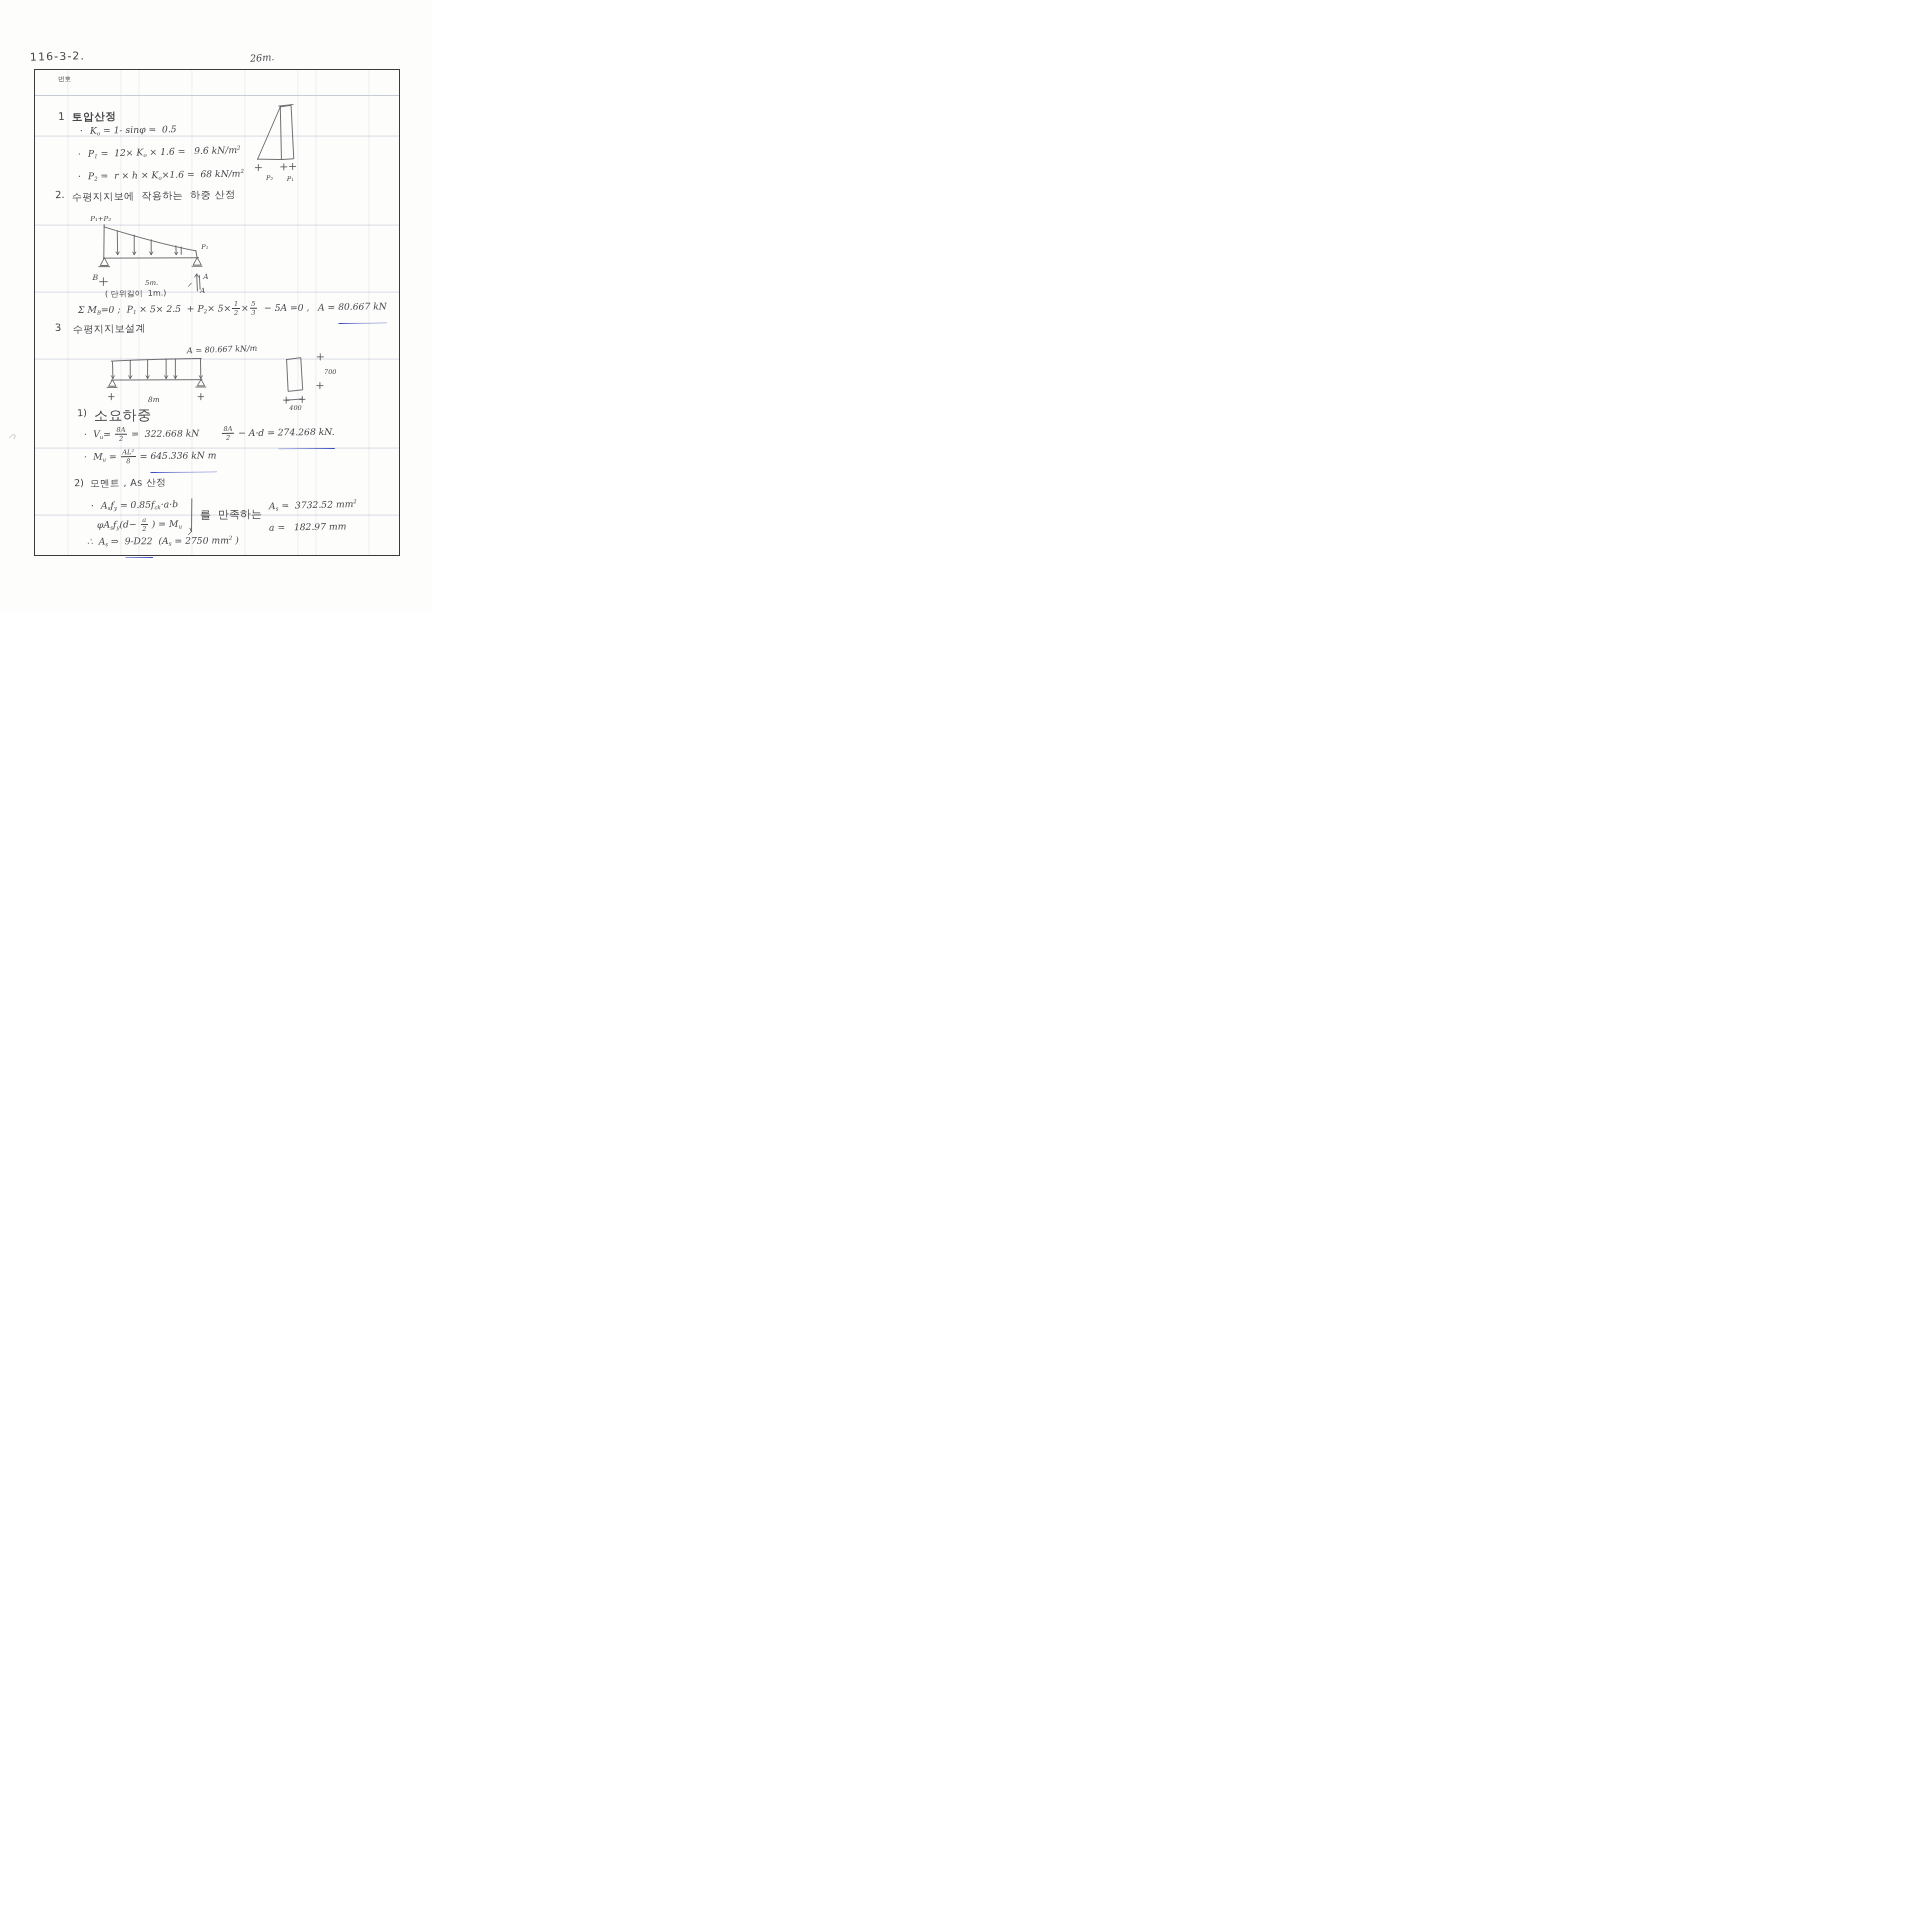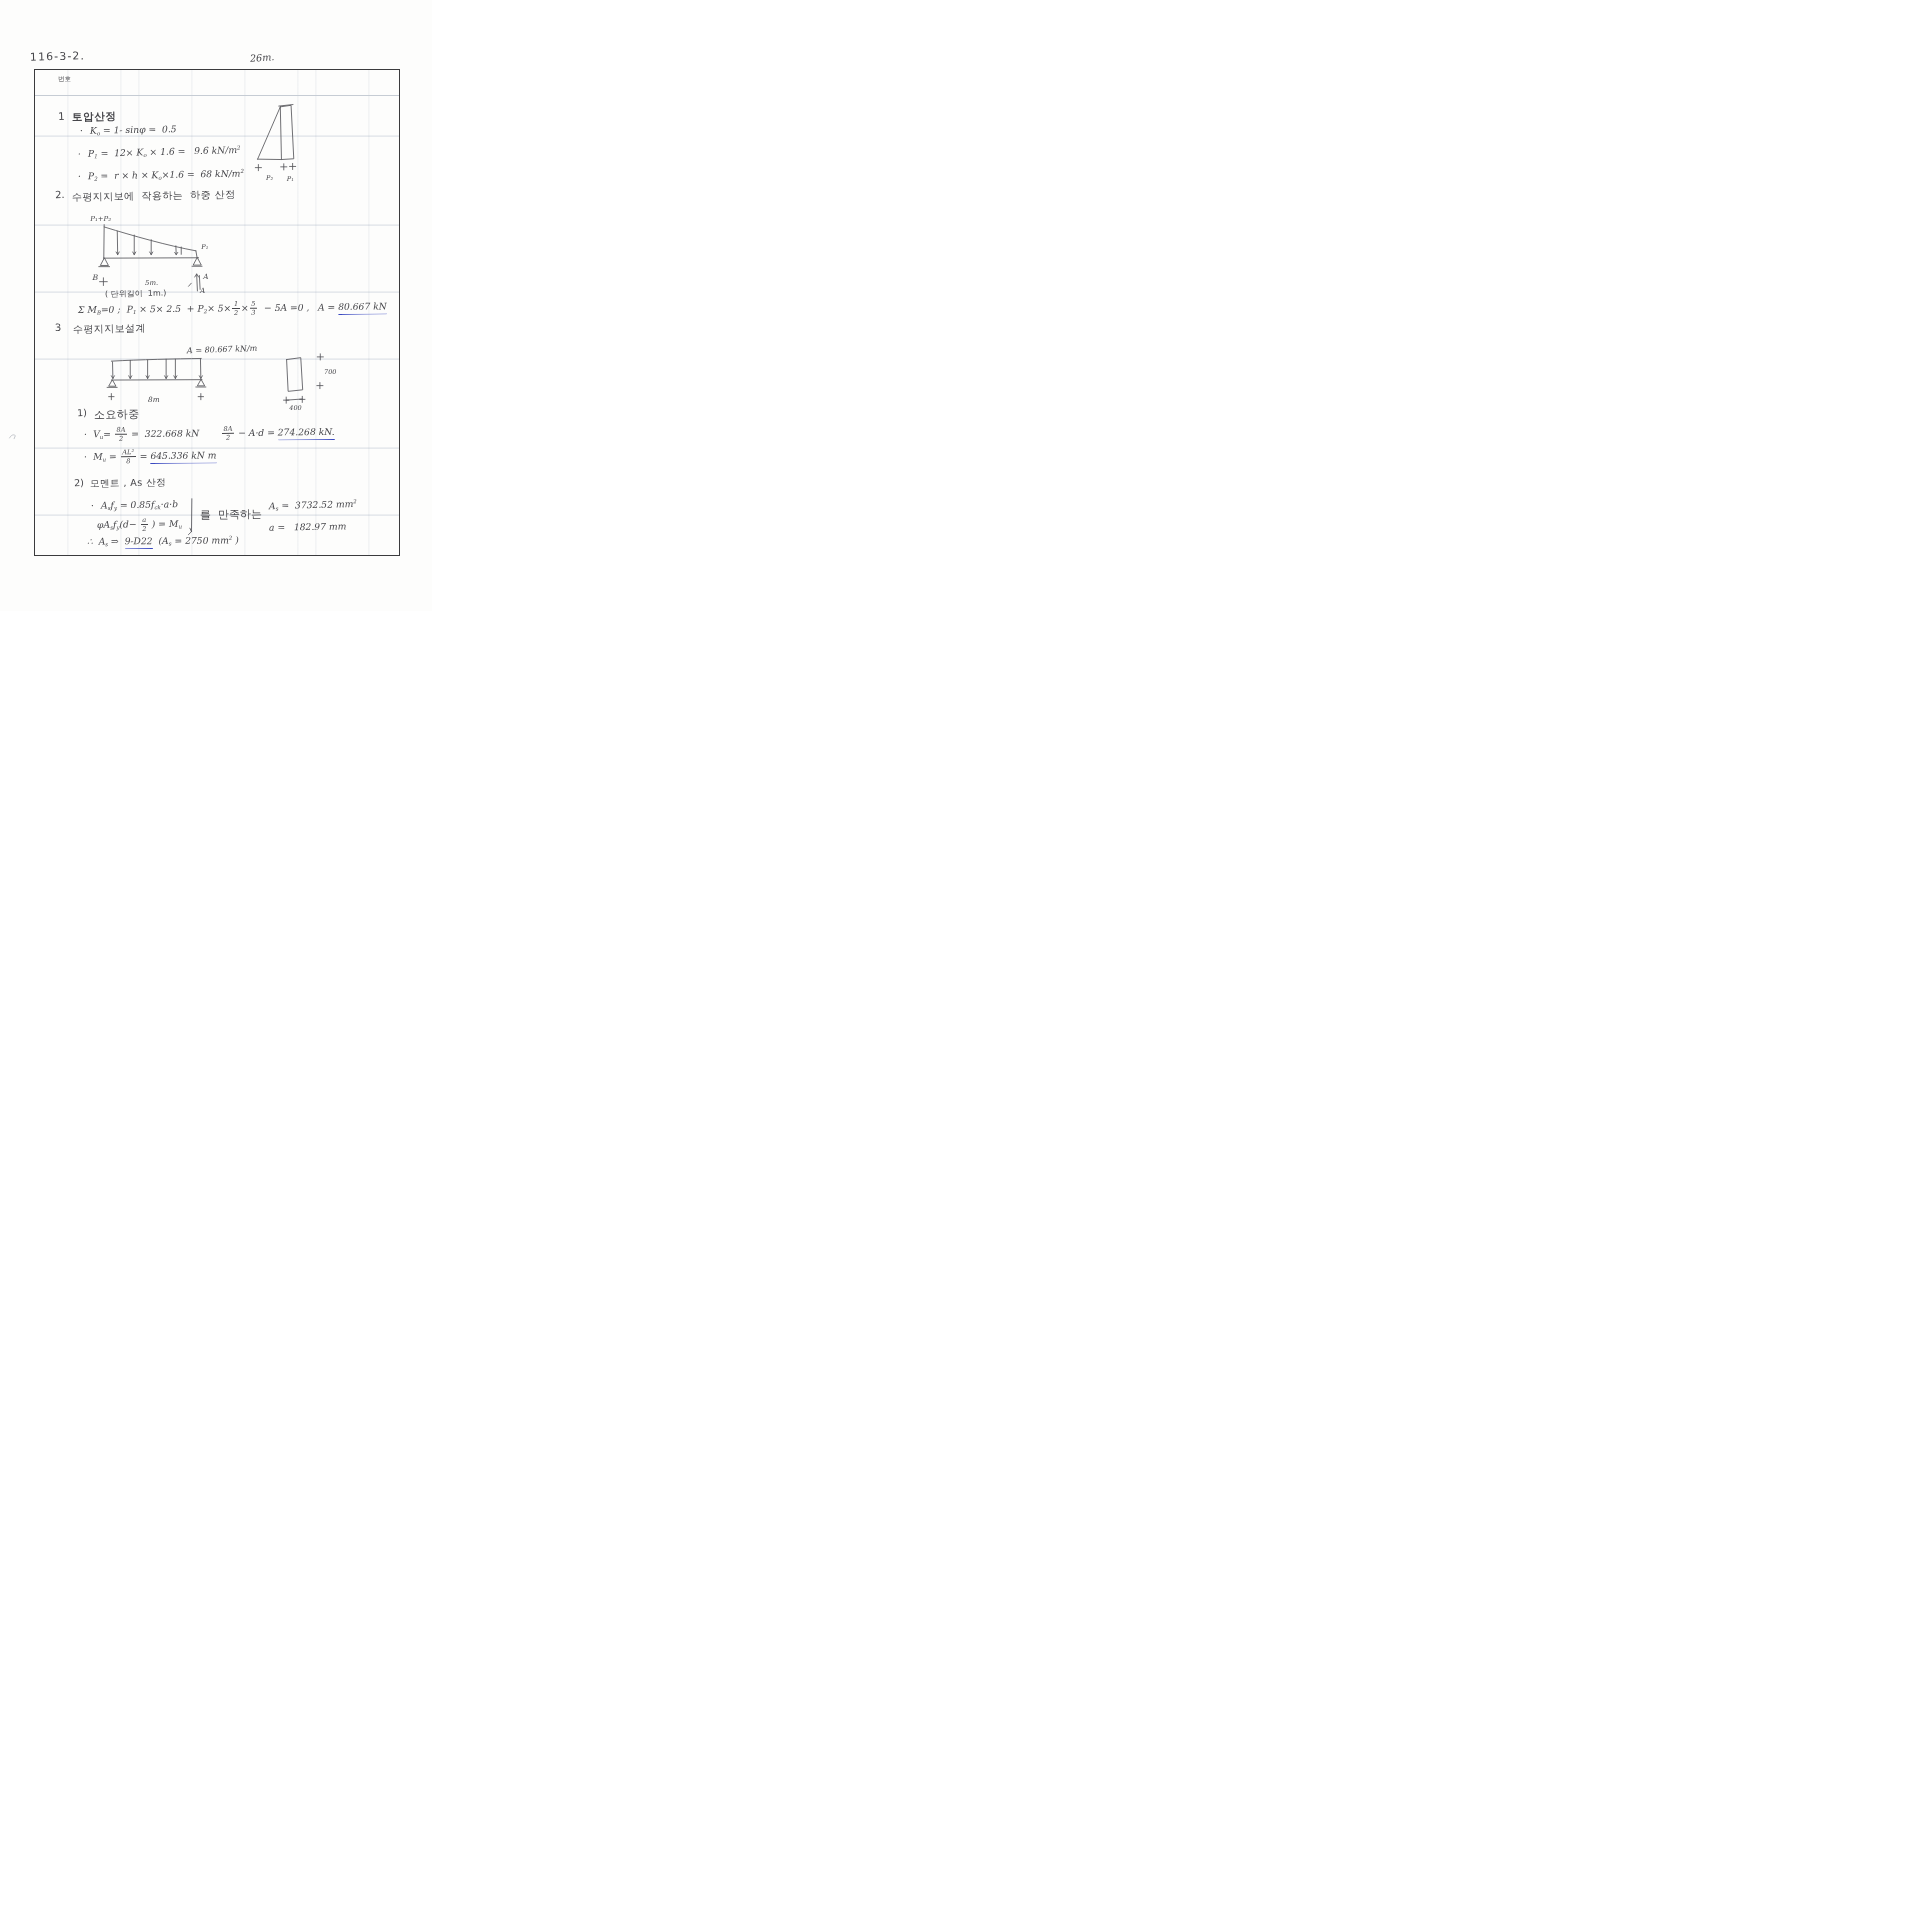--- a/index.html
+++ b/index.html
@@ -10,21 +10,21 @@
   .math{font-family:"DejaVu Serif",serif;font-style:italic;}
   .sheet{position:absolute;left:34px;top:69px;width:364px;height:485px;
          border:1.2px solid #3b3b3d;
          background-image:
            repeating-linear-gradient(to bottom, transparent 0 22px, rgba(138,154,176,.34) 22px 22.3px),
            repeating-linear-gradient(to right, transparent 0 17.3px, rgba(150,162,178,.16) 17.3px 17.7px);
          background-position:0 21.6px, 15.4px 0;}
   .hdrline{position:absolute;left:0;top:25px;width:100%;height:0.4px;background:#c6ccd4;}
   .ss{font-size:0.6em;vertical-align:-0.3em;}
   .sp{font-size:0.6em;vertical-align:0.65em;}
-  .ub{border-bottom:1.5px solid #3a49c0;padding-bottom:2px;border-radius:0.8px;}
+  .ub{border-bottom:1.5px solid #3a49c0;padding-bottom:11px;border-radius:0.8px;}
   .frac{display:inline-flex;flex-direction:column;align-items:center;font-size:0.72em;
         line-height:1.05;vertical-align:middle;margin:0 1.2px;font-style:italic;}
   .fnum{border-bottom:0.8px solid #46464a;padding:0 1.5px 0.4px;}
   .fden{padding-top:0.4px;}
   .eq{white-space:pre;}
   svg{overflow:visible;}
   svg path, svg line, svg polygon{stroke:#55555a;fill:none;stroke-width:2.2;stroke-linecap:round;stroke-linejoin:round;}
   svg text{fill:#46464a;stroke:none;font-family:"DejaVu Serif",serif;font-style:italic;}
 </style>
 </head>
@@ -117,21 +117,21 @@
       <path d="M97 18 H113 M105 10 V26"></path>
       <path d="M96 93 H112 M104 85 V101"></path>
       <text x="115" y="62" font-size="17">700</text>
       <path d="M16 131 L58 128"></path>
       <path d="M9 131 H23 M16 123 V139"></path>
       <path d="M51 129 H65 M58 121 V137"></path>
       <text x="24" y="158" font-size="17">400</text>
     </svg>
 
     <div class="abs hw" style="left:42px;top:337px;font-size:9.6px;transform:rotate(-2deg);">1)</div>
-    <div class="abs hw" style="left:59px;top:337px;font-size:11px;letter-spacing:0.4px;transform:rotate(-1deg);">소요하중</div>
+    <div class="abs hw" style="left:59px;top:337px;font-size:14px;letter-spacing:0.4px;transform:rotate(-1deg);">소요하중</div>
 
     <div class="abs math eq" style="left:49px;top:356px;font-size:9.2px;transform:rotate(-0.5deg);"><span>·</span><span style="display: inline-block; width: 6.2px;"></span><span>V</span><span class="ss">u</span><span>= </span><span class="frac"><span class="fnum">8A</span><span class="fden">2</span></span><span> =  322.668 kN</span><span style="display: inline-block; width: 21.6px;"></span><span class="frac"><span class="fnum">8A</span><span class="fden">2</span></span><span> − A·d = </span><span class="ub">274.268 kN.</span></div>
     <div class="abs math eq" style="left:49px;top:379px;font-size:9.2px;transform:rotate(-0.5deg);"><span>·</span><span style="display: inline-block; width: 6.2px;"></span><span>M</span><span class="ss">u</span><span> = </span><span class="frac"><span class="fnum">AL²</span><span class="fden">8</span></span><span> = </span><span class="ub">645.336 kN m</span></div>
 
     <div class="abs hw" style="left:39px;top:407px;font-size:9.6px;transform:rotate(-2deg);">2)</div>
     <div class="abs hw" style="left:55px;top:407px;font-size:9.6px;letter-spacing:0.4px;transform:rotate(-1deg);">모멘트 , As 산정</div>
 
     <div class="abs math eq" style="left:56px;top:429px;font-size:9.2px;transform:rotate(-1deg);"><span>·</span><span style="display: inline-block; width: 7px;"></span><span>A</span><span class="ss">s</span><span>f</span><span class="ss">y</span><span> = 0.85f</span><span class="ss">ck</span><span>·a·b</span></div>
 
     <svg class="abs" style="left:153px;top:428px;" width="7.7" height="39" viewBox="0 0 20 102">

